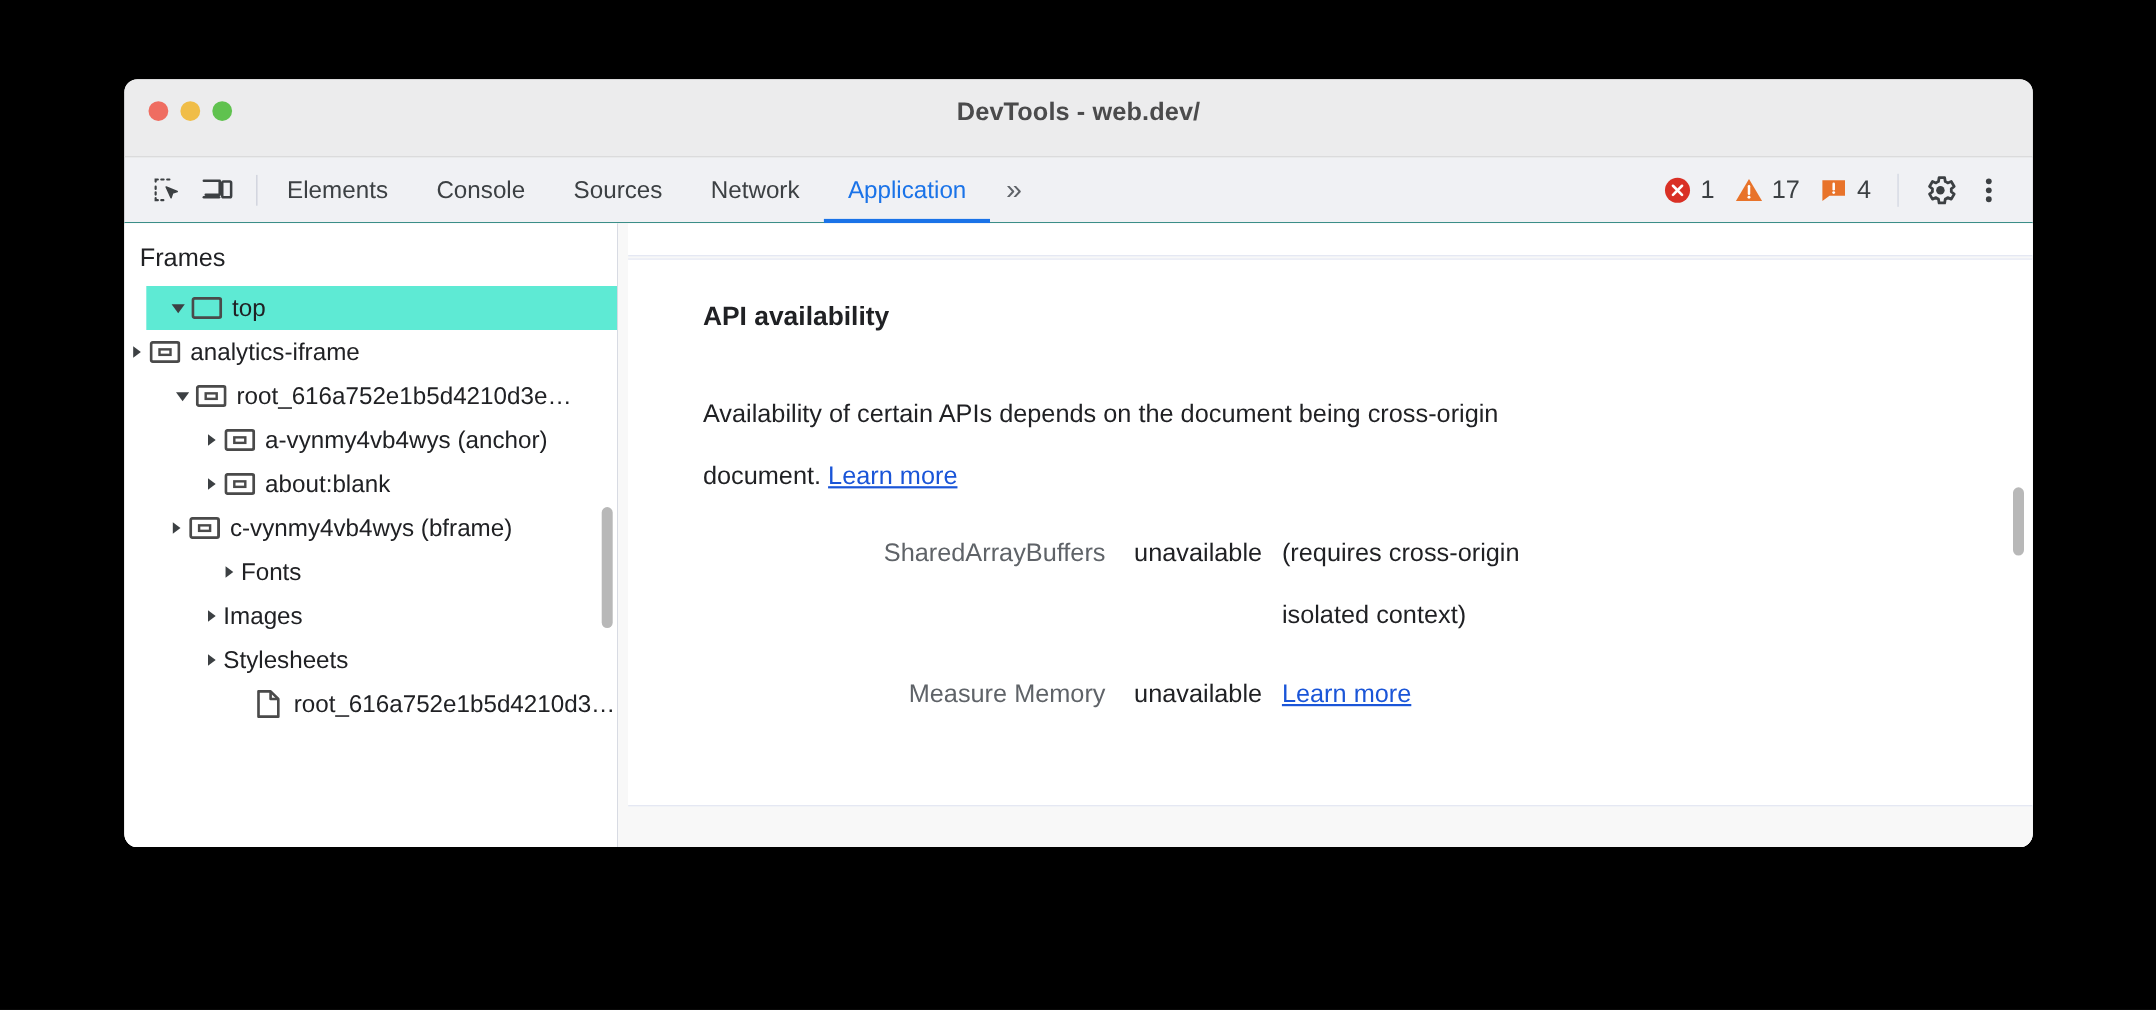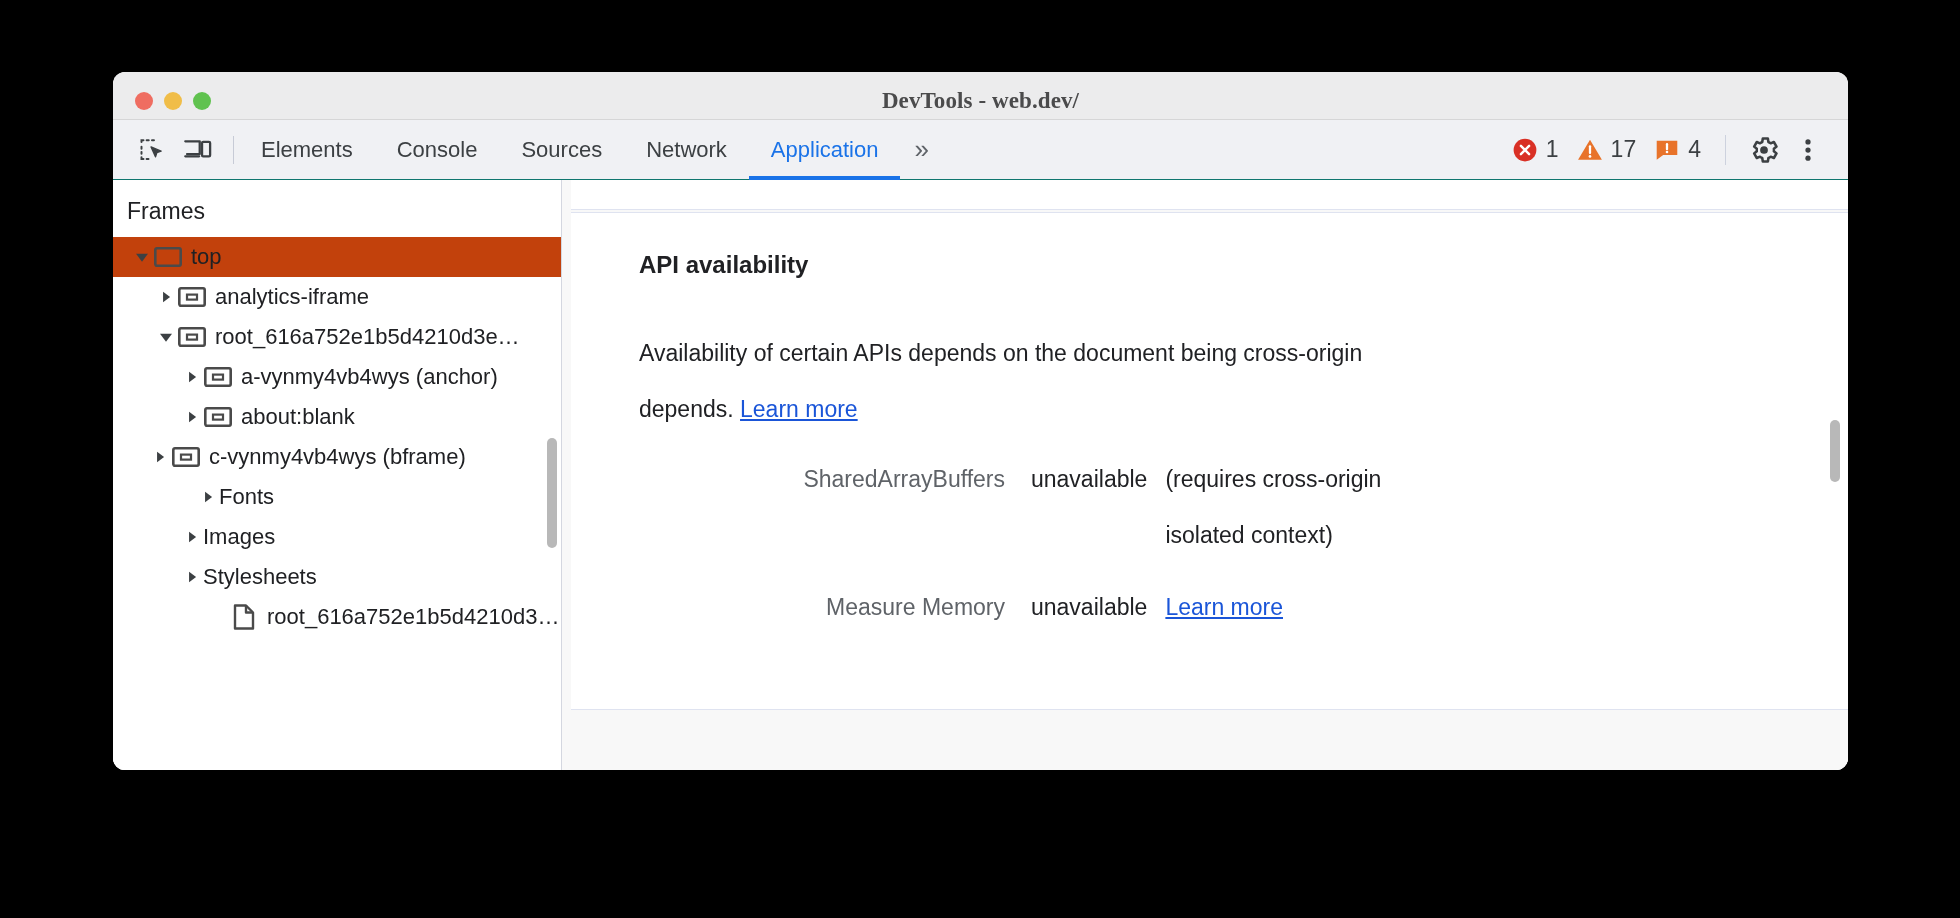--- a/index.html
+++ b/index.html
@@ -17,24 +17,23 @@
     width: 1735px; height: 698px;
     background: #ffffff;
     border-radius: 12px;
     overflow: hidden;
     box-shadow: 0 10px 40px rgba(0,0,0,0.45);
   }
 
   
   #titlebar {
     position: relative;
-    height: 48px;
+    height: 71px;
     background: #ececed;
     border-bottom: 1px solid #d6d6d7;
-    font-family: Liberation Serif, serif;
   }
   #traffic { position: absolute; left: 22px; top: 20px; display: flex; gap: 11px; }
   .light { width: 18px; height: 18px; border-radius: 50%; }
   .light.red    { background: #ef6d61; }
   .light.yellow { background: #f0bd48; }
   .light.green  { background: #60c24f; }
   #window-title {
     line-height: 58px; text-align: center;
     font-size: 23px; font-weight: bold; color: #4b4b4c;
     letter-spacing: .1px;
@@ -95,21 +94,21 @@
   #sidebar-title {
     font-size: 23px; color: #202124;
     padding: 18px 0 12px 14px;
   }
   .tree-row {
     display: flex; align-items: center;
     height: 40px;
     font-size: 22px; color: #202124;
     white-space: nowrap;
   }
-  .tree-row.selected { background: #c2410c; }
+  .tree-row.selected { background: #5eead4; margin-left: 20px; }
   .twisty {
     width: 22px; flex: 0 0 22px;
     display: flex; align-items: center; justify-content: center;
     color: #3c4043; font-size: 0;
   }
   .twisty.spacer { color: transparent; }
   .fr-icon { flex: 0 0 30px; display: flex; align-items: center; justify-content: center; margin-right: 8px; }
   .tree-label { overflow: hidden; }
 
   #sidebar-hscroll {
@@ -292,21 +291,21 @@
             </svg>
         </span>
         <span class="fr-icon">
           <svg width="28" height="22" viewBox="0 0 28 22">
             <rect x="1.3" y="2.3" width="25.4" height="17.4" rx="1.6" fill="none" stroke="#4a4a4a" stroke-width="2.6"></rect>
           </svg>
         </span>
         <span class="tree-label">top</span>
       </div>
 
-      <div class="tree-row" style="padding-left:42px">
+      <div class="tree-row" style="">
         <span class="twisty">
           <svg width="14" height="14" viewBox="0 0 12 12">
               <path d="M3.5 1.5v9L9.5 6z" fill="#3c4043"></path>
             </svg>
         </span>
         <span class="fr-icon">
           <svg width="28" height="22" viewBox="0 0 28 22">
             <rect x="1.3" y="2.3" width="25.4" height="17.4" rx="1.6" fill="none" stroke="#4a4a4a" stroke-width="2.6"></rect>
             <rect x="9" y="8.6" width="10" height="5" fill="none" stroke="#4a4a4a" stroke-width="2.2"></rect>
           </svg>
@@ -420,21 +419,21 @@
 
     <div id="main">
       <div id="main-topstrip"></div>
       <div id="main-card">
 
         <div id="section-title">API availability</div>
 
         <div id="section-desc">
           <span>Availability of certain APIs depends on the document being cross-origin</span>
           <br>
-          <span>depends. </span><a href="#" class="inline-link">Learn more</a>
+          <span>document. </span><a href="#" class="inline-link">Learn more</a>
         </div>
 
         <div class="api-row" id="api-row-sab">
           <span class="api-name">SharedArrayBuffers</span>
           <span class="api-value">unavailable</span>
           <span class="api-note">
             <span>(requires cross-origin</span>
             <span class="api-note-line2">isolated context)</span>
           </span>
         </div>

